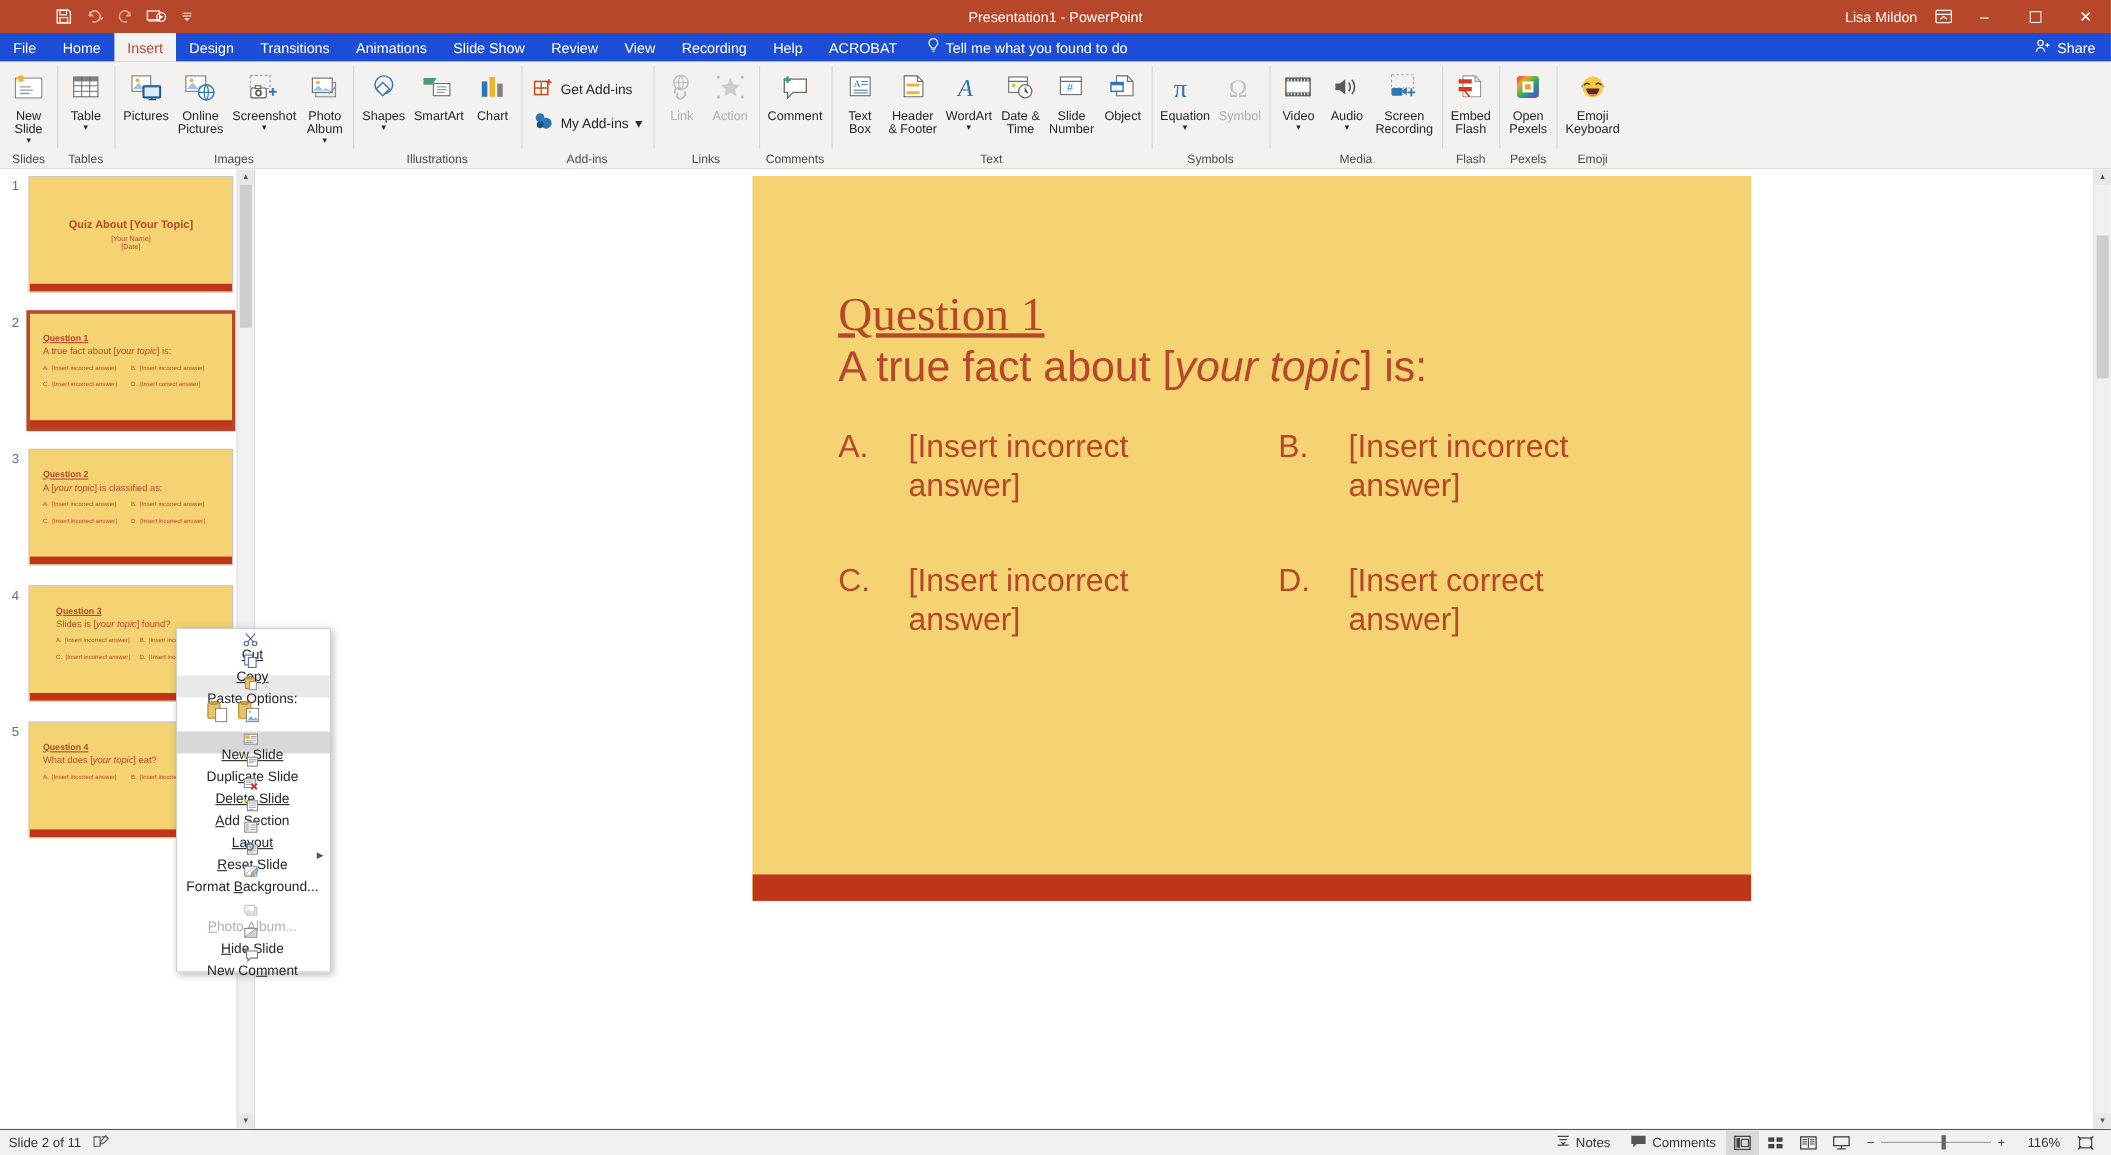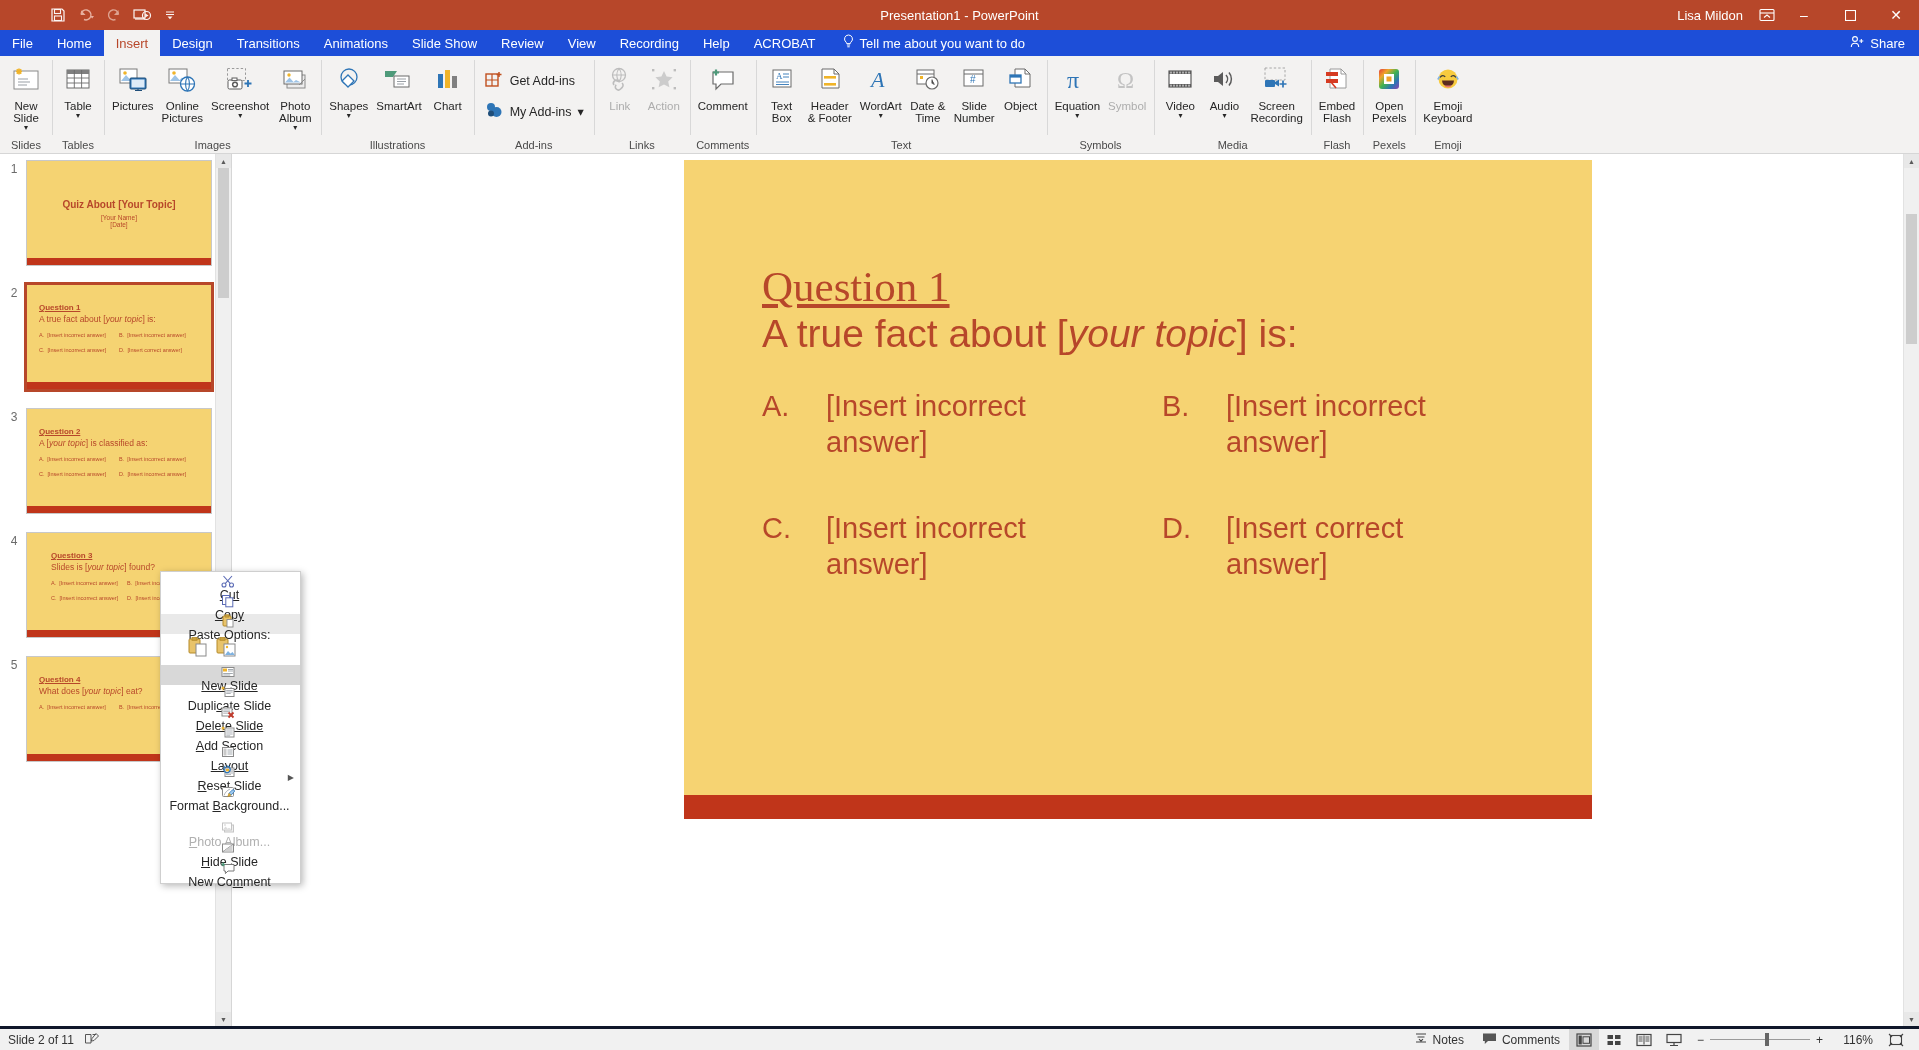--- a/index.html
+++ b/index.html
@@ -145,21 +145,21 @@
   .ctxitem .ctext{ padding-left:4px; }
   .ctxitem.highlight{ background:#d8d8d8; }
   .ctxitem.header{ font-weight:normal; background:#e9e9e9; }
   .ctxitem.disabled{ color:#b0b0b0;margin-top:16px; }
   .ctxitem .submark{ margin-left:auto; font-size:8px; color:#555;}
   .ctxpaste{ display:flex; gap:6px; padding:2px 0 4px 26px; }
   .ul{ text-decoration:underline; }
 
   
   .statusbar{
-    height:24px; background:#f1f1f1; border-top:3px solid #0f172a;
+    height:24px; background:#f1f1f1; border-top:1px solid #0f172a;
     display:flex; align-items:center; font-size:12px; color:#333; padding:0 8px;
   }
   .sb-left{ display:flex; align-items:center; gap:10px; }
   .sb-right{ margin-left:auto; display:flex; align-items:center; gap:0; }
   .sb-item{ display:flex; align-items:center; gap:5px; padding:0 9px; height:22px; }
   .viewbtn{ width:30px; height:22px; display:flex; align-items:center; justify-content:center; }
   .viewbtn.active{ background:#d8d8d8; }
   .zoomslider{ display:flex; align-items:center; gap:6px; padding:0 8px;}
   .zline{ width:100px; height:1px; background:#9a9a9a; position:relative; }
   .zhandle{ position:absolute; left:55px; top:-6px; width:4px; height:13px; background:#666; }
@@ -240,21 +240,21 @@
   <div class="tab">Recording</div>
   <div class="tab">Help</div>
   <div class="tab">ACROBAT</div>
   <div class="tellme">
     <span>
       <svg width="13" height="15" viewBox="0 0 13 15">
           <path d="M6.5 1a4 4 0 0 0-2.6 7c.5.5.8 1 .8 1.6h3.6c0-.6.3-1.1.8-1.6A4 4 0 0 0 6.5 1z" fill="none" stroke="#fff" stroke-width="1"></path>
           <path d="M4.9 11h3.2M5.3 12.8h2.4" stroke="#fff" stroke-width="1"></path>
         </svg>
     </span>
-    <span>Tell me about you want to do</span>
+    <span>Tell me what you found to do</span>
   </div>
   <div class="share-btn">
     <span>
       <svg width="15" height="14" viewBox="0 0 15 14">
           <circle cx="5" cy="4" r="2.4" fill="none" stroke="#fff" stroke-width="1.1"></circle>
           <path d="M1.3 12c0-2.2 1.7-3.7 3.7-3.7S8.7 9.8 8.7 12" fill="none" stroke="#fff" stroke-width="1.1"></path>
           <path d="M11.3 4v4M9.3 6h4" stroke="#fff" stroke-width="1.1"></path>
         </svg>
     </span>
     <span>Share</span>

